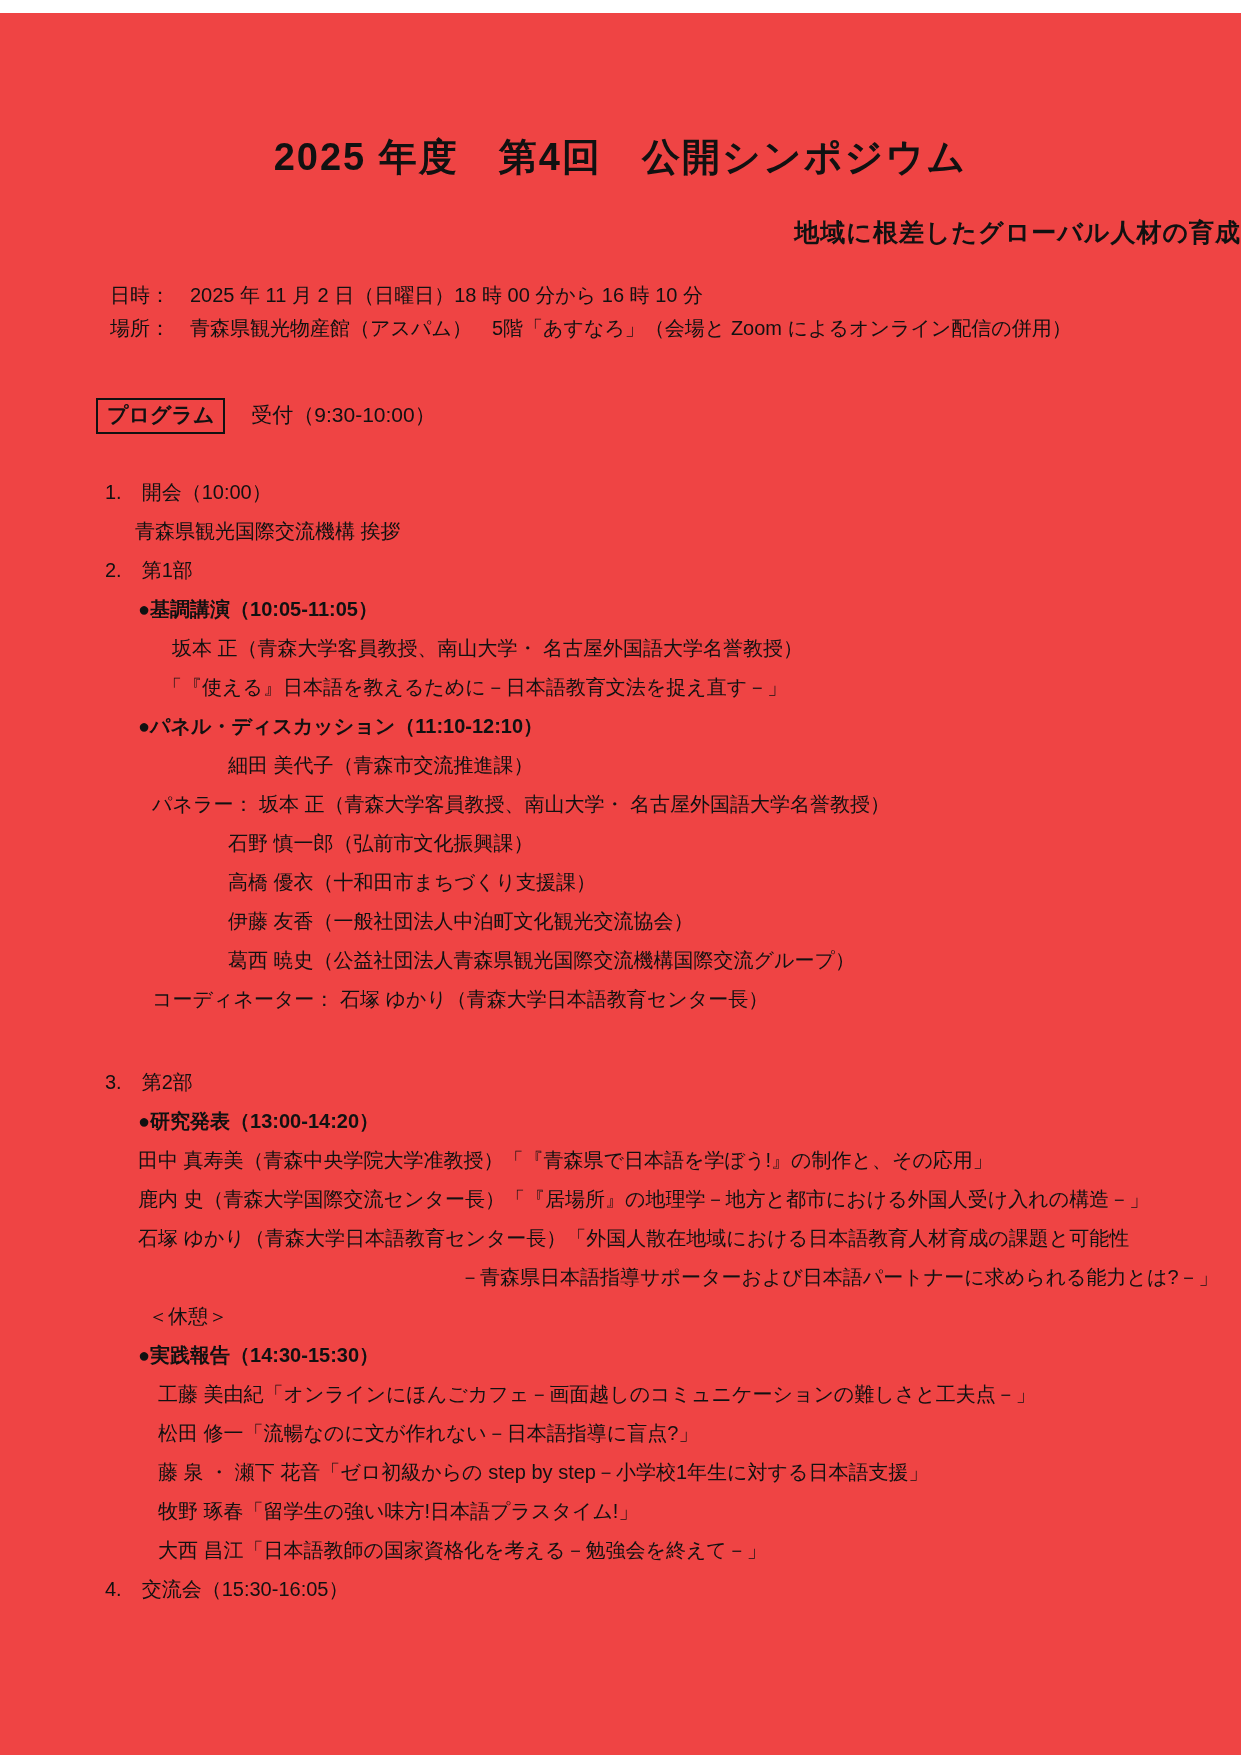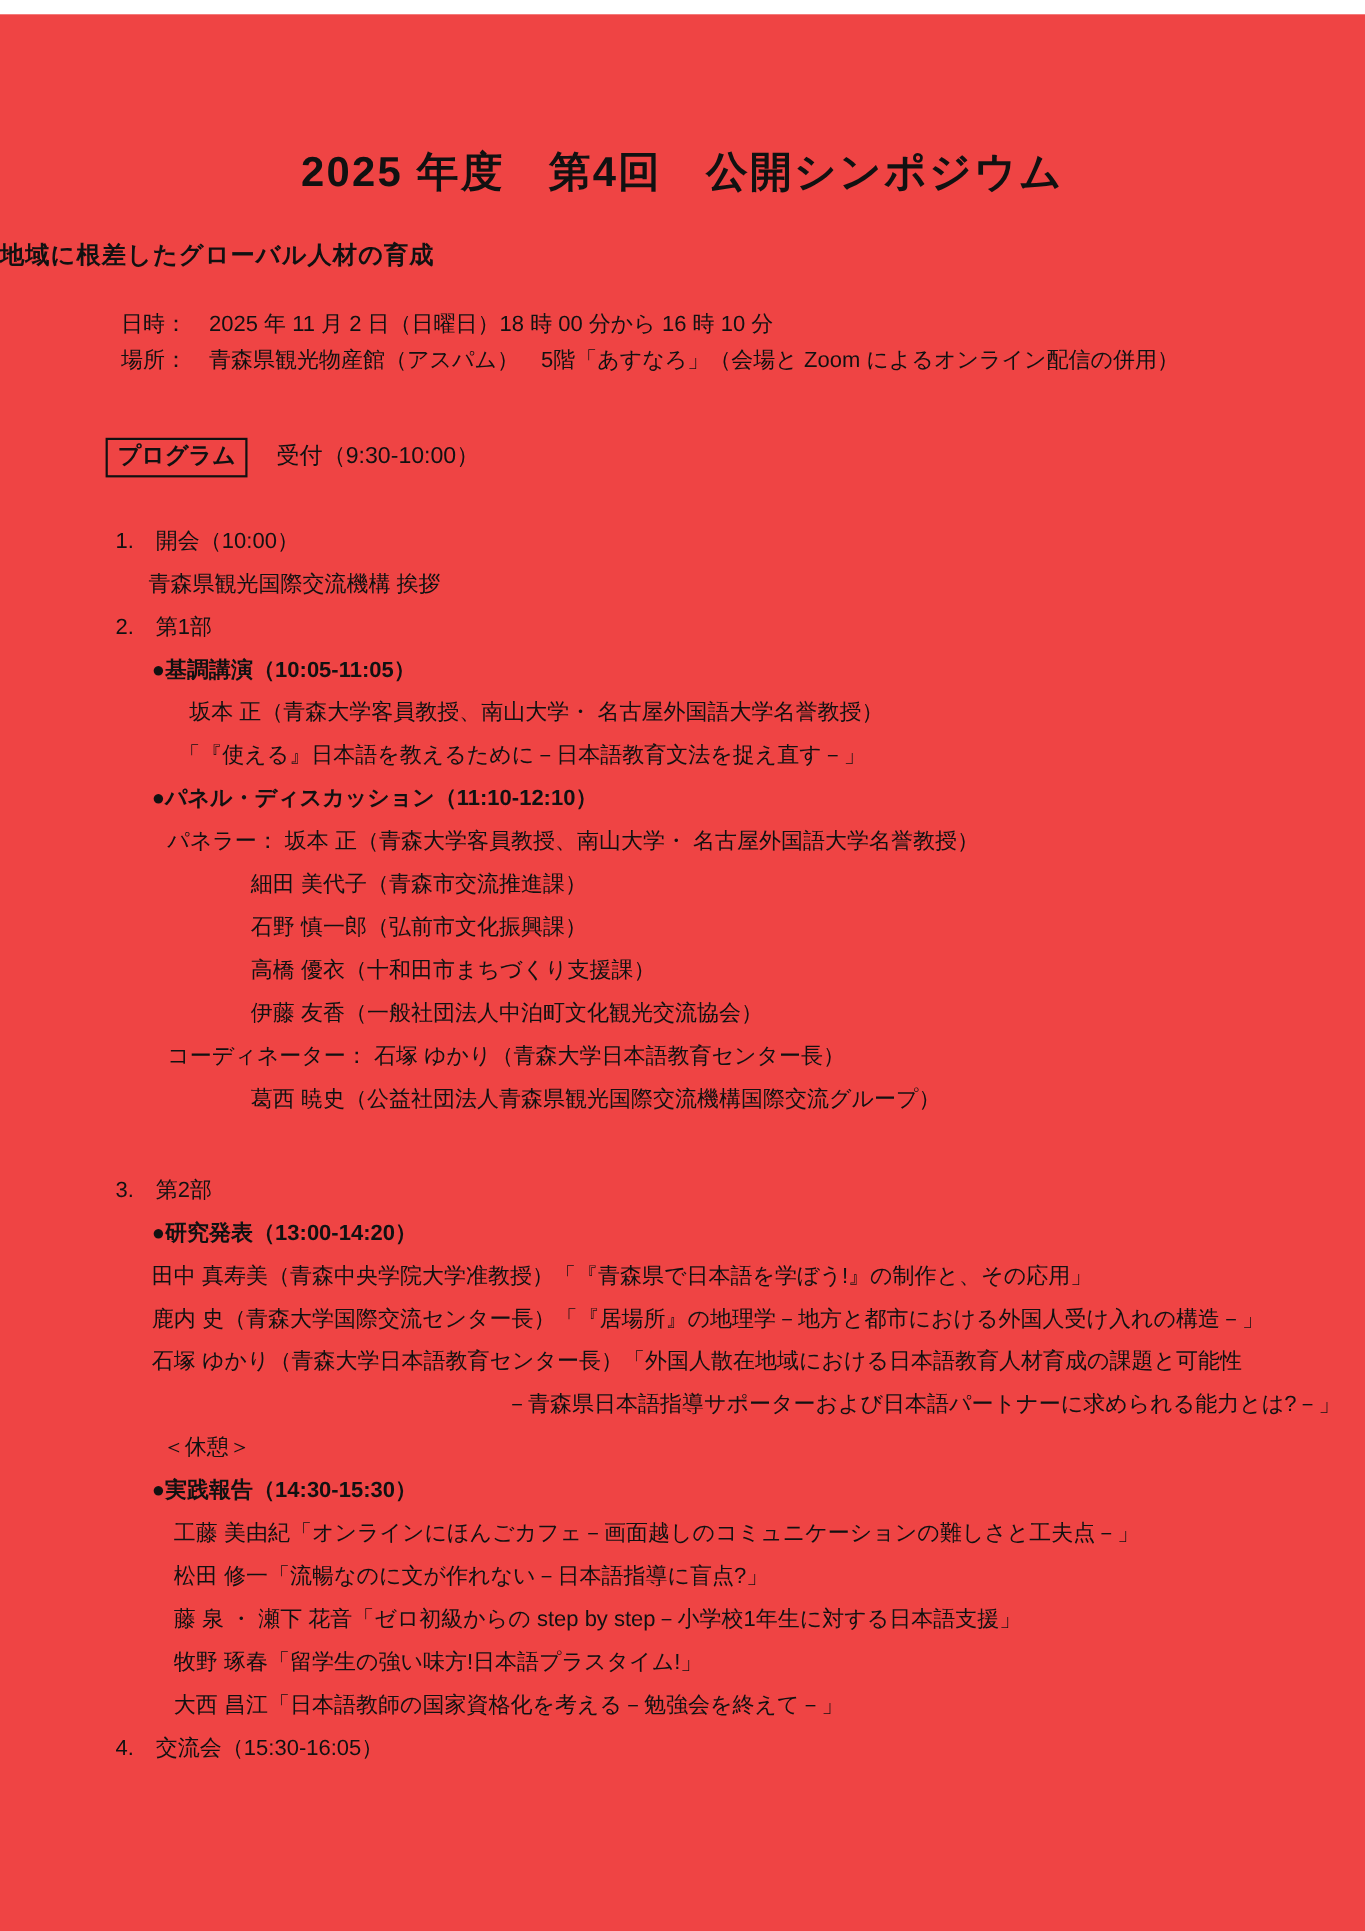--- a/index.html
+++ b/index.html
@@ -21,22 +21,22 @@
     margin: 122px 0 0 0;
     text-align: center;
     font-size: 38px;
     line-height: 44px;
     font-weight: 700;
     letter-spacing: 2px;
     white-space: nowrap;
   }
   .doc-subtitle {
     margin: 36px 0 0 0;
-    text-align: left;
-    font-size: 22px;
+    text-align: right;
+    font-size: 25px;
     line-height: 34px;
     font-weight: 700;
     letter-spacing: 1px;
     white-space: nowrap;
   }
   .info-block {
     margin-top: 30px;
   }
   .info-line {
     margin-left: 110px;
@@ -95,27 +95,27 @@
   </div>
 
   <div class="program-list" id="program-list">
       <div class="program-line" style="margin-left: 105px;">1.　開会（10:00）</div>
       <div class="program-line" style="margin-left: 135px;">青森県観光国際交流機構 挨拶</div>
       <div class="program-line" style="margin-left: 105px;">2.　第1部</div>
       <div class="program-line bold" style="margin-left: 138px;">●基調講演（10:05-11:05）</div>
       <div class="program-line" style="margin-left: 172px;">坂本 正（青森大学客員教授、南山大学・ 名古屋外国語大学名誉教授）</div>
       <div class="program-line" style="margin-left: 162px;">「『使える』日本語を教えるために－日本語教育文法を捉え直す－」</div>
       <div class="program-line bold" style="margin-left: 138px;">●パネル・ディスカッション（11:10-12:10）</div>
+      <div class="program-line" style="margin-left: 228px;">細田 美代子（青森市交流推進課）</div>
       <div class="program-line" style="margin-left: 152px;">パネラー： 坂本 正（青森大学客員教授、南山大学・ 名古屋外国語大学名誉教授）</div>
-      <div class="program-line" style="margin-left: 228px;">細田 美代子（青森市交流推進課）</div>
       <div class="program-line" style="margin-left: 228px;">石野 慎一郎（弘前市文化振興課）</div>
       <div class="program-line" style="margin-left: 228px;">高橋 優衣（十和田市まちづくり支援課）</div>
       <div class="program-line" style="margin-left: 228px;">伊藤 友香（一般社団法人中泊町文化観光交流協会）</div>
+      <div class="program-line" style="margin-left: 228px;">葛西 暁史（公益社団法人青森県観光国際交流機構国際交流グループ）</div>
       <div class="program-line" style="margin-left: 152px;">コーディネーター： 石塚 ゆかり（青森大学日本語教育センター長）</div>
-      <div class="program-line" style="margin-left: 228px;">葛西 暁史（公益社団法人青森県観光国際交流機構国際交流グループ）</div>
       <div class="program-line" style="margin-left: 105px; margin-top: 44px;">3.　第2部</div>
       <div class="program-line bold" style="margin-left: 138px;">●研究発表（13:00-14:20）</div>
       <div class="program-line" style="margin-left: 138px;">田中 真寿美（青森中央学院大学准教授）「『青森県で日本語を学ぼう!』の制作と、その応用」</div>
       <div class="program-line" style="margin-left: 138px;">鹿内 史（青森大学国際交流センター長）「『居場所』の地理学－地方と都市における外国人受け入れの構造－」</div>
       <div class="program-line" style="margin-left: 138px;">石塚 ゆかり（青森大学日本語教育センター長）「外国人散在地域における日本語教育人材育成の課題と可能性</div>
       <div class="program-line" style="margin-left: 460px;">－青森県日本語指導サポーターおよび日本語パートナーに求められる能力とは?－」</div>
       <div class="program-line" style="margin-left: 148px;">＜休憩＞</div>
       <div class="program-line bold" style="margin-left: 138px;">●実践報告（14:30-15:30）</div>
       <div class="program-line" style="margin-left: 158px;">工藤 美由紀「オンラインにほんごカフェ－画面越しのコミュニケーションの難しさと工夫点－」</div>
       <div class="program-line" style="margin-left: 158px;">松田 修一「流暢なのに文が作れない－日本語指導に盲点?」</div>

